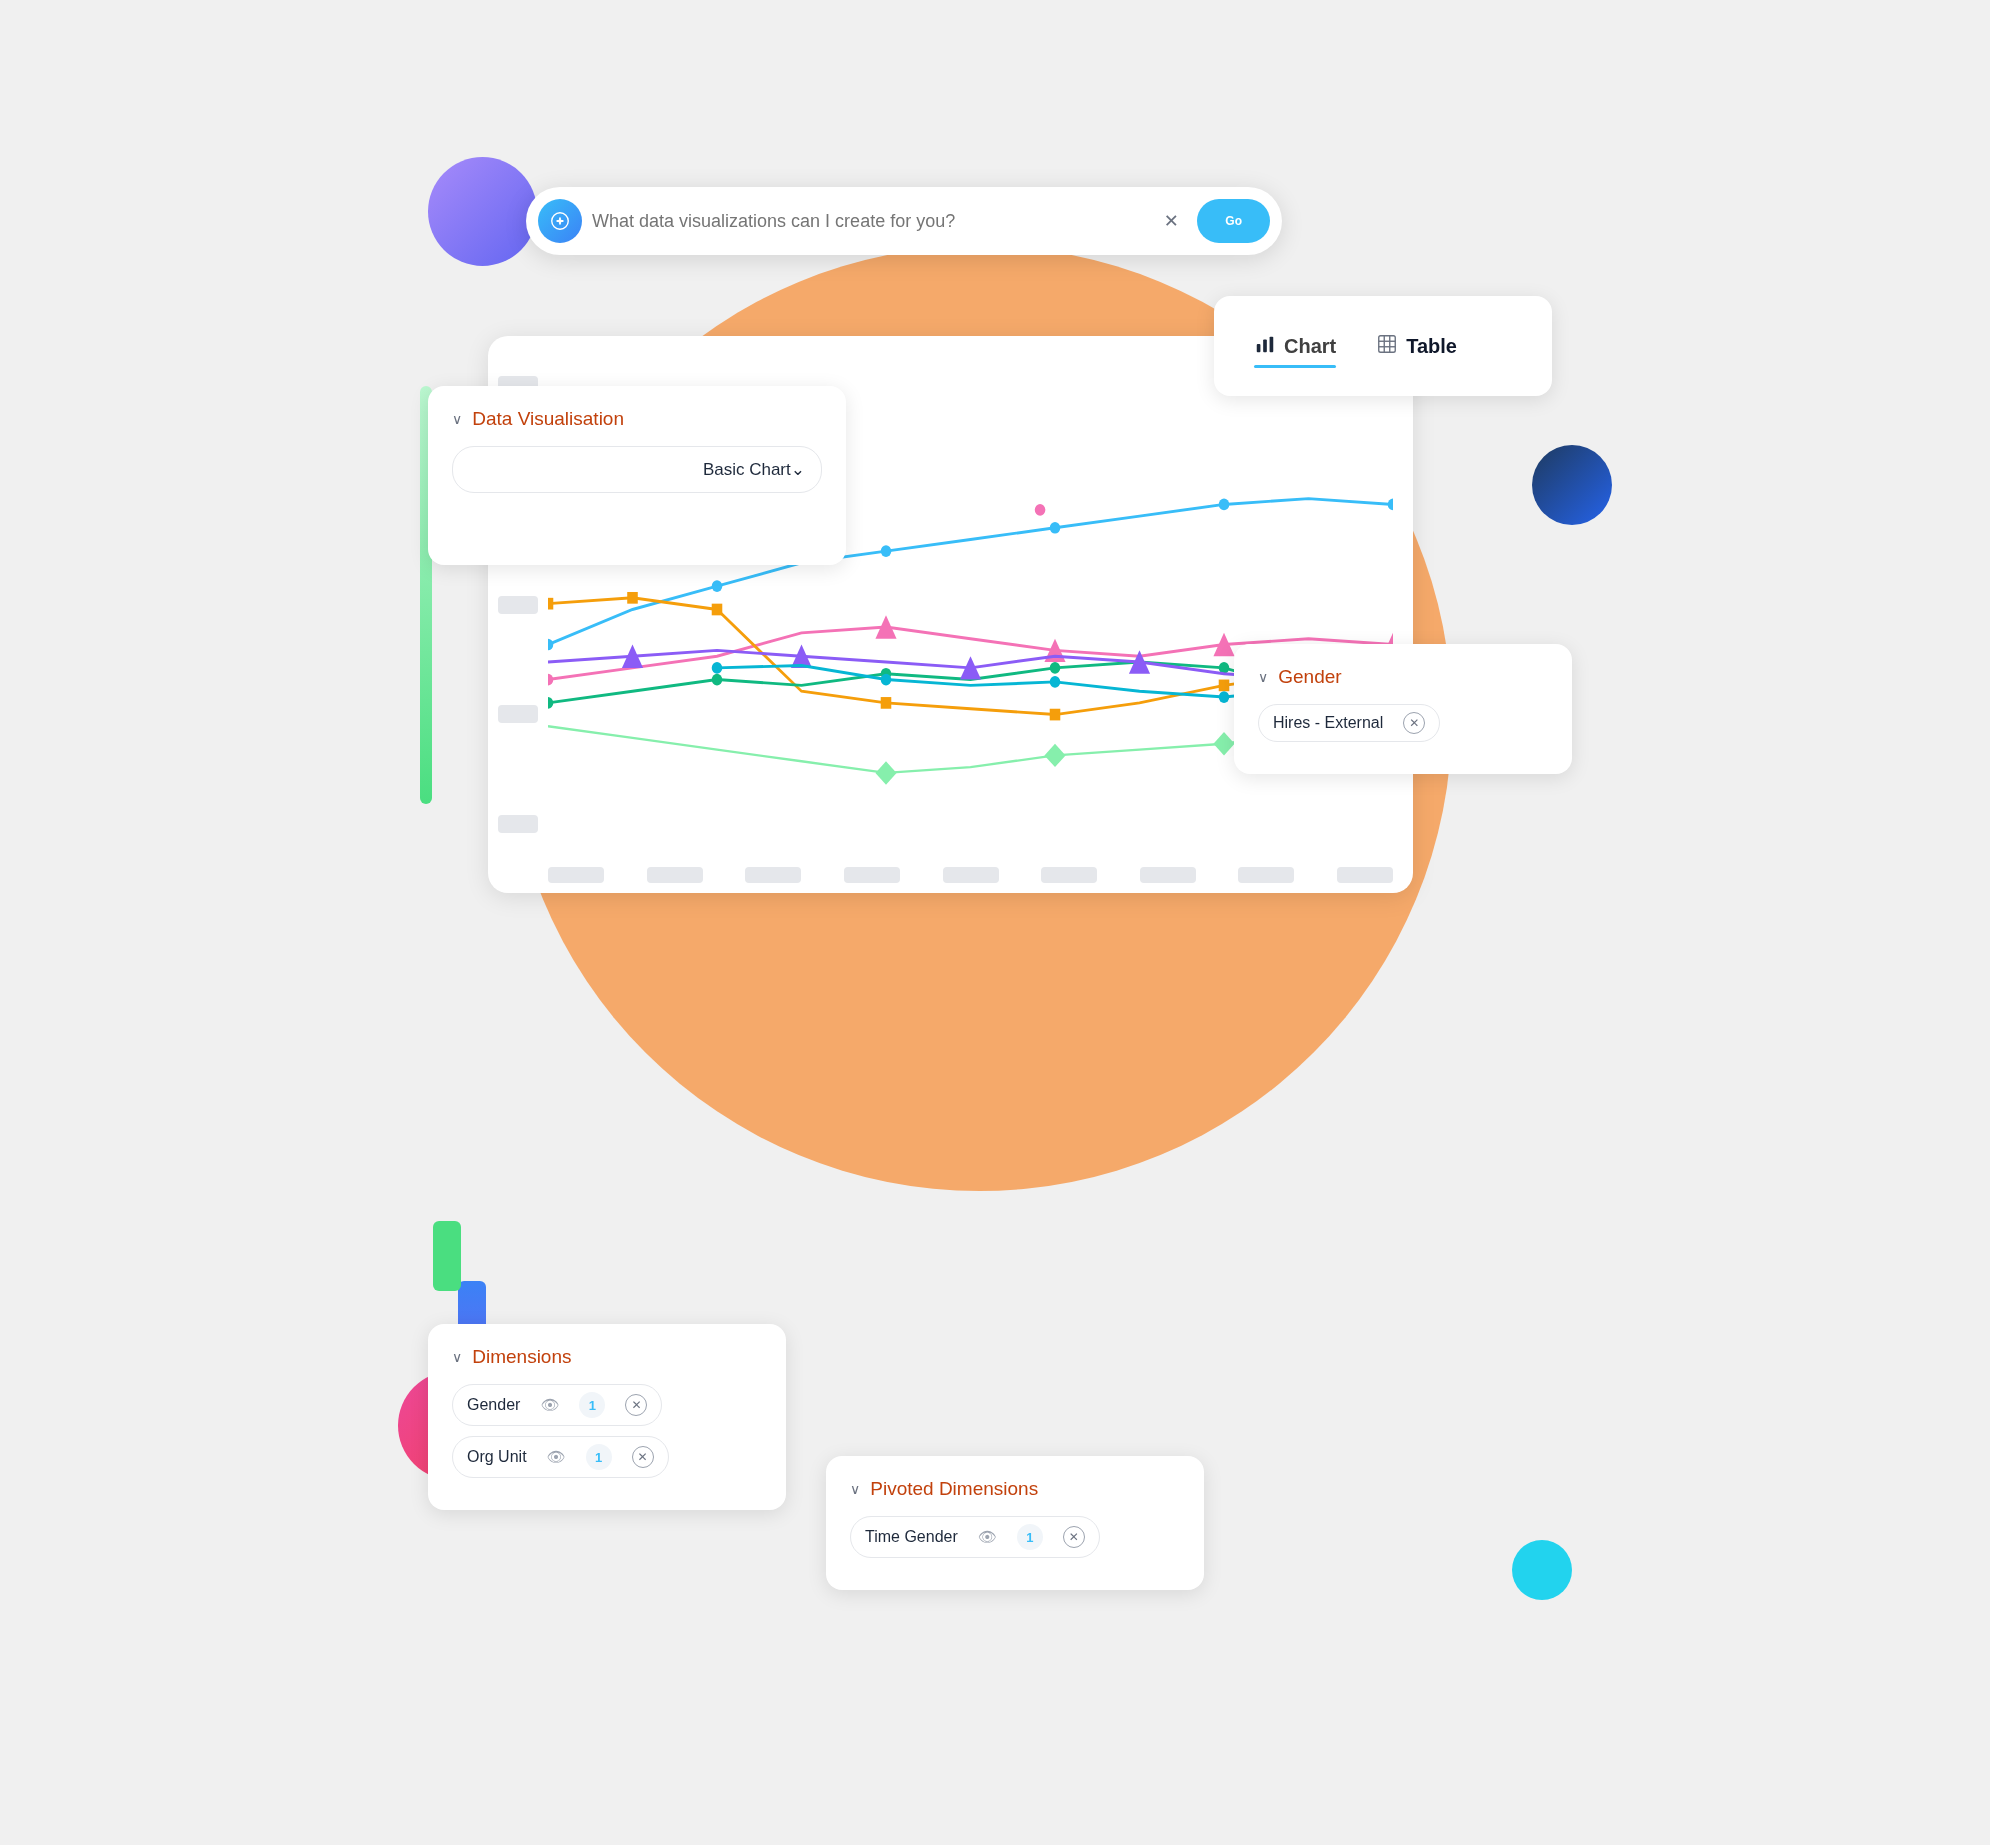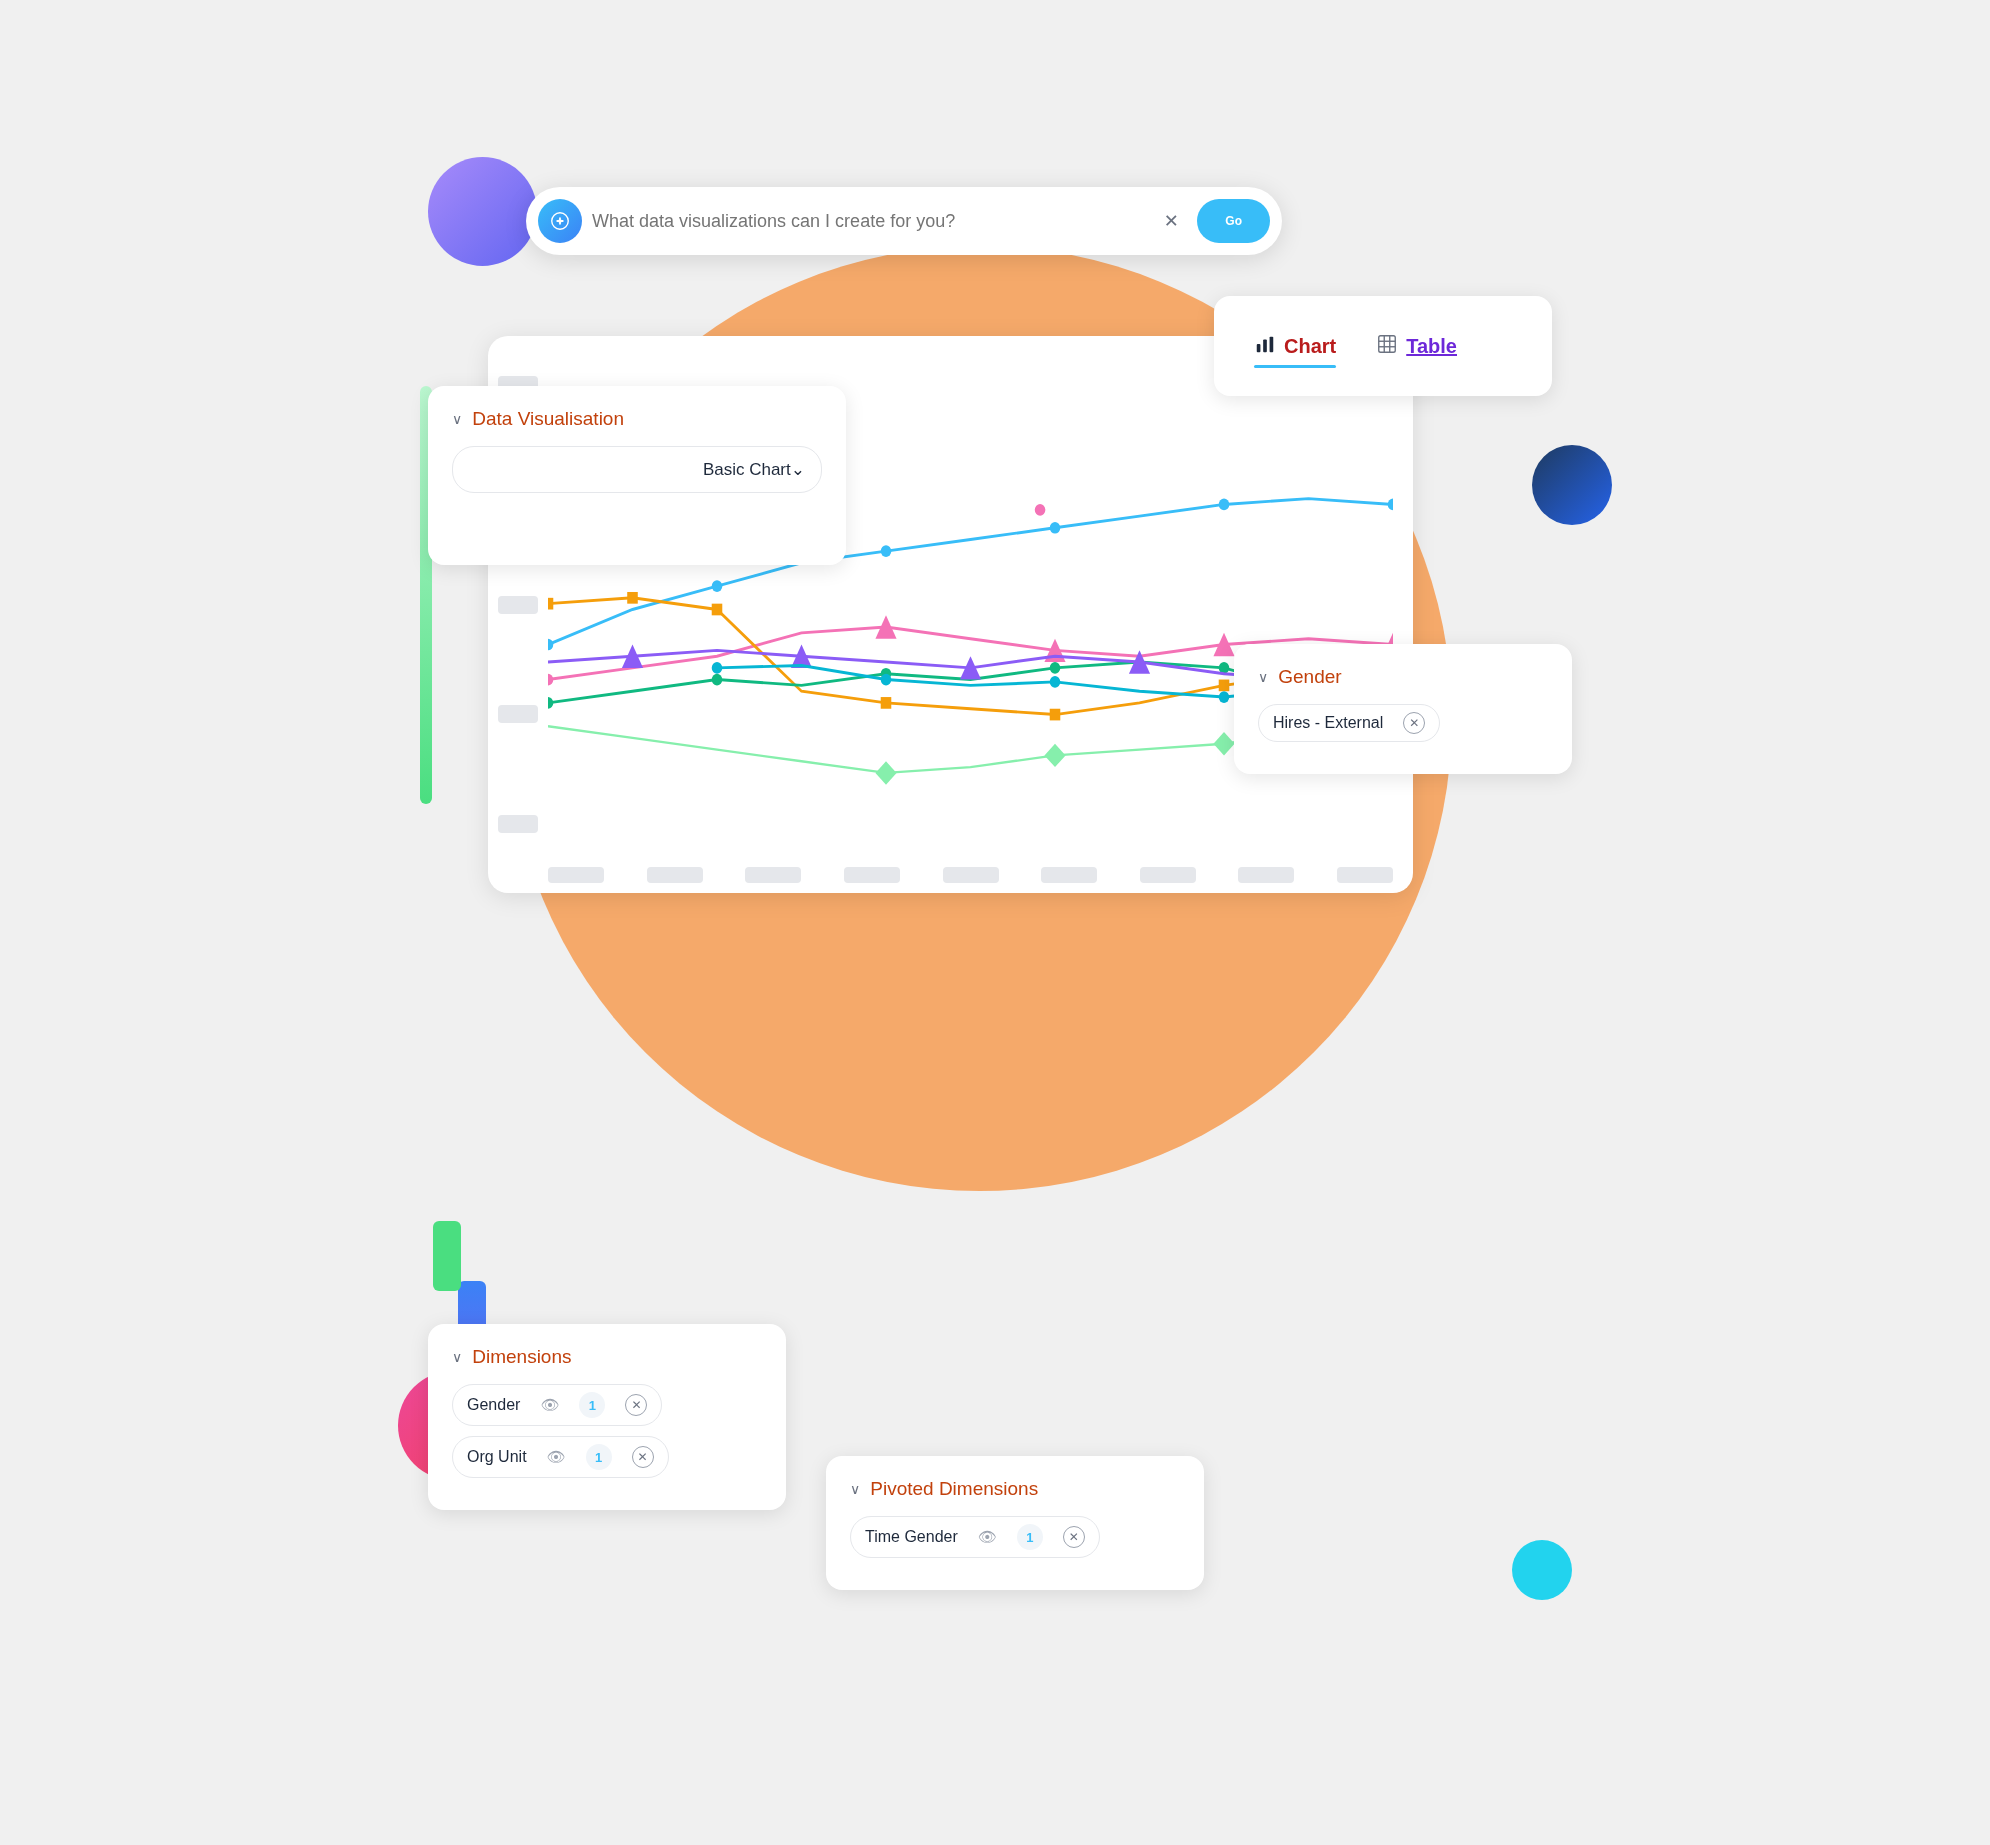--- a/index.html
+++ b/index.html
@@ -188,38 +188,37 @@
       align-items: center;
       gap: 8px;
       padding: 12px 20px;
       cursor: pointer;
       position: relative;
       font-size: 20px;
       font-weight: 600;
     }
 
     .tab-item.active {
-      color: #b91c1c;
+      color: #404040;
       text-align: center;
     }
 
     .tab-item.active::after {
       content: '';
       position: absolute;
       bottom: 4px;
       left: 20px;
       right: 20px;
       height: 3px;
       background: #38bdf8;
       border-radius: 2px;
     }
 
     .tab-item.inactive {
-      color: #6d28d9;
-      text-decoration: underline;
+      color: #0f172a;
     }
 
     
     .main-chart-panel {
       position: absolute;
       top: 209px;
       left: 90px;
       width: 925px;
       height: 557px;
       background: white;

